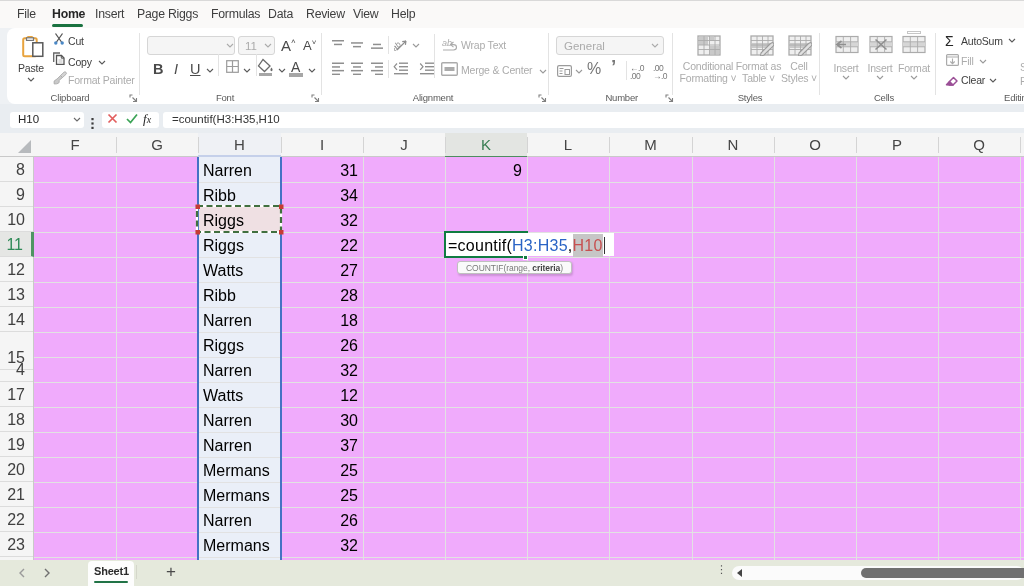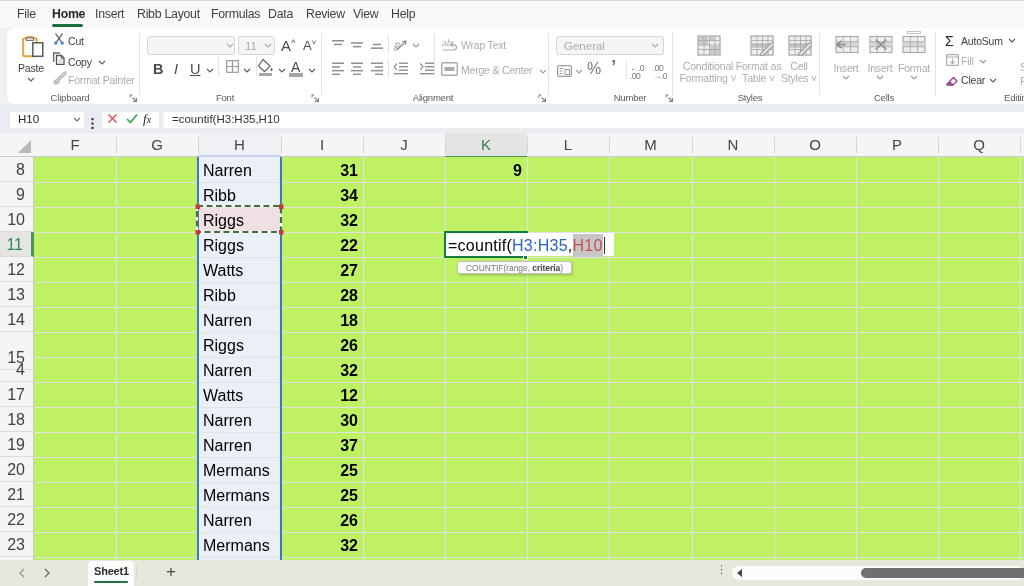--- a/index.html
+++ b/index.html
@@ -34,37 +34,37 @@
 #ftext { position:absolute; left:9px; top:1.5px; font-size:11.5px; color:#333; }
 
 
 #colhdr { left:0; top:133px; width:1024px; height:24px; background:#F5F5F5; border-bottom:1px solid #C9C9C9; }
 .ch { position:absolute; top:0; height:23px; font-size:15px; color:#454545; text-align:center; line-height:24px; }
 .chsep { position:absolute; top:4px; width:1px; height:16px; background:#D4D4D4; }
 #rowhdr { left:0; top:157px; width:34px; height:403px; background:#F5F5F5; border-right:1px solid #C9C9C9; }
 .rh { position:absolute; left:0; width:33px; height:25px; font-size:16px; color:#404040; text-align:right; padding-right:8px; line-height:26px; border-bottom:1px solid #DCDCDC; }
 
 
-#grid { left:34px; top:157px; width:990px; height:403px; background:#bef264; }
+#grid { left:34px; top:157px; width:990px; height:403px; background:#f0abfc; }
 .gl-v { position:absolute; top:0; width:1px; height:403px; background:#E2E2E2; }
 .gl-h { position:absolute; left:0; width:990px; height:1px; background:#E2E2E2; }
 .cell { position:absolute; height:25px; font-size:16px; color:#000; line-height:27.5px; letter-spacing:0; white-space:nowrap; }
-.num { text-align:right;font-weight:bold; }
+.num { text-align:right; }
 
 
 #tabbar { left:0; top:560px; width:1024px; height:26px; background:#E5E9DC; }
 </style>
 </head>
 <body>
 
 <div class="abs" id="menubar">
   <span class="mitem" style="left:17px;">File</span>
   <span class="mitem" id="mHome" style="left:52px;">Home</span>
   <span class="mitem" style="left:95px;">Insert</span>
-  <span class="mitem" style="left:137px;">Ribb Layout</span>
+  <span class="mitem" style="left:137px;">Page Riggs</span>
   <span class="mitem" style="left:211px;text-align:center;">Formulas</span>
   <span class="mitem" style="left:268px;">Data</span>
   <span class="mitem" style="left:306px;">Review</span>
   <span class="mitem" style="left:353px;">View</span>
   <span class="mitem" style="left:391px;">Help</span>
   <div id="homeline"></div>
 </div>
 
 <div class="abs" id="ribbonwrap">
   <div id="ribboncard"></div>
@@ -234,21 +234,21 @@
         <path d="M2.5 3.5 h4 M2.5 6 h3 M2.5 8.5 h3" stroke="#9B9B9B" stroke-width="1"></path>
       </svg>
   <svg class="chev" style="position:absolute;left:575px;top:41px;" width="8" height="5" viewBox="0 0 8 5">
         <path d="M1 1 L4 4 L7 1" stroke="#9a9a9a" fill="none" stroke-width="1.1"></path>
       </svg>
   <div style="position:absolute;left:587px;top:32px;font-size:16px;color:#777;">%</div>
   <div style="position:absolute;left:611px;top:28px;font-size:19px;font-weight:bold;color:#777;">’</div>
   <div style="position:absolute;left:626px;top:33px;width:1px;height:19px;background:#E3E3E3;"></div>
   <div style="position:absolute;left:630px;top:37px;font-size:8.5px;color:#777;line-height:7.5px;letter-spacing:-0.5px;">←.0<br>.00</div>
   <div style="position:absolute;left:653px;top:37px;font-size:8.5px;color:#777;line-height:7.5px;letter-spacing:-0.5px;">.00<br>→.0</div>
-  <div class="glabel" style="left:595px;width:70px;">Number</div>
+  <div class="glabel" style="left:568px;width:70px;text-align:right;">Number</div>
   <svg class="launch" style="left:665px;top:66px;" viewBox="0 0 9 9">
         <path d="M1 3.5 V1 H3.5" fill="none" stroke="#808080" stroke-width="1.1"></path>
         <path d="M3.5 3.5 L7.5 7.5 M7.5 4 V7.5 H4" fill="none" stroke="#808080" stroke-width="1.1"></path>
       </svg>
   <div class="gsep" style="left:672px;"></div>
   <svg style="position:absolute;left:697px;top:7px;" width="24" height="21" viewBox="0 0 24 21">
 <rect x="1" y="1" width="22" height="19" fill="#EFEFEF" stroke="#ABABAB" stroke-width="1.3"></rect>
 <rect x="2" y="2" width="9" height="8" fill="#C9C9C9"></rect>
         <rect x="13" y="11" width="9" height="8" fill="#C9C9C9"></rect>
         <rect x="13" y="2" width="4" height="4" fill="#C9C9C9"></rect>

